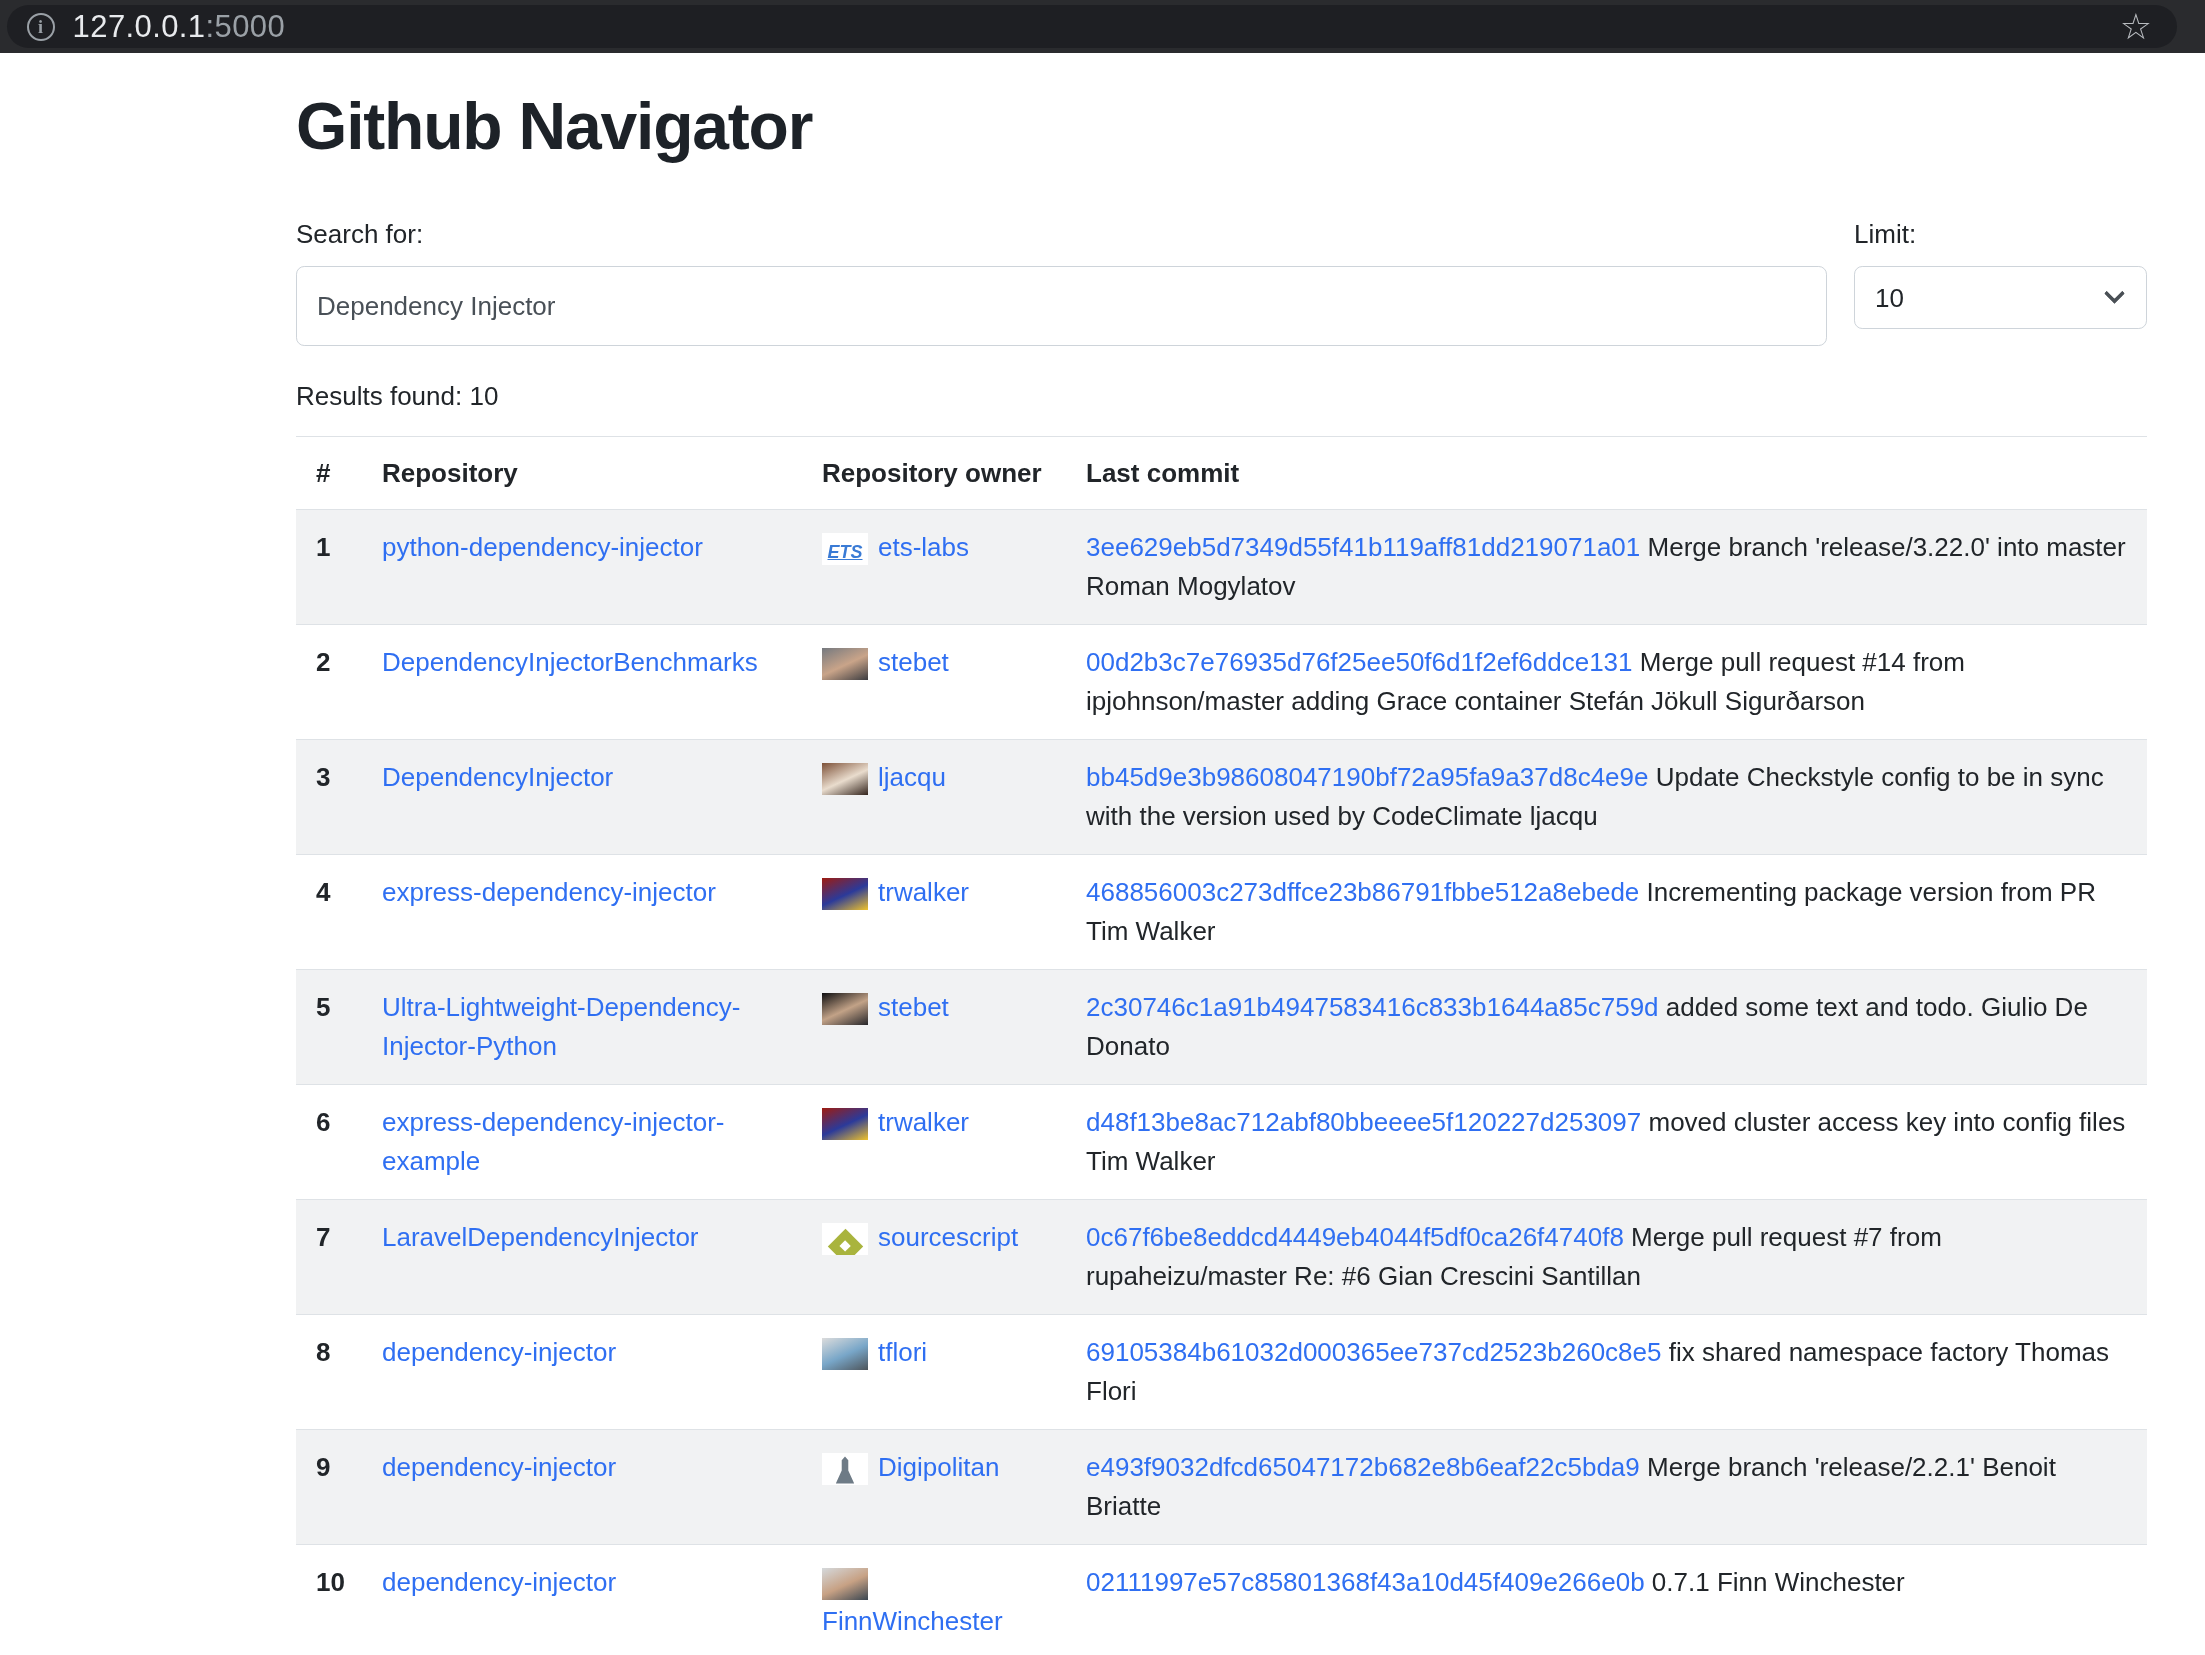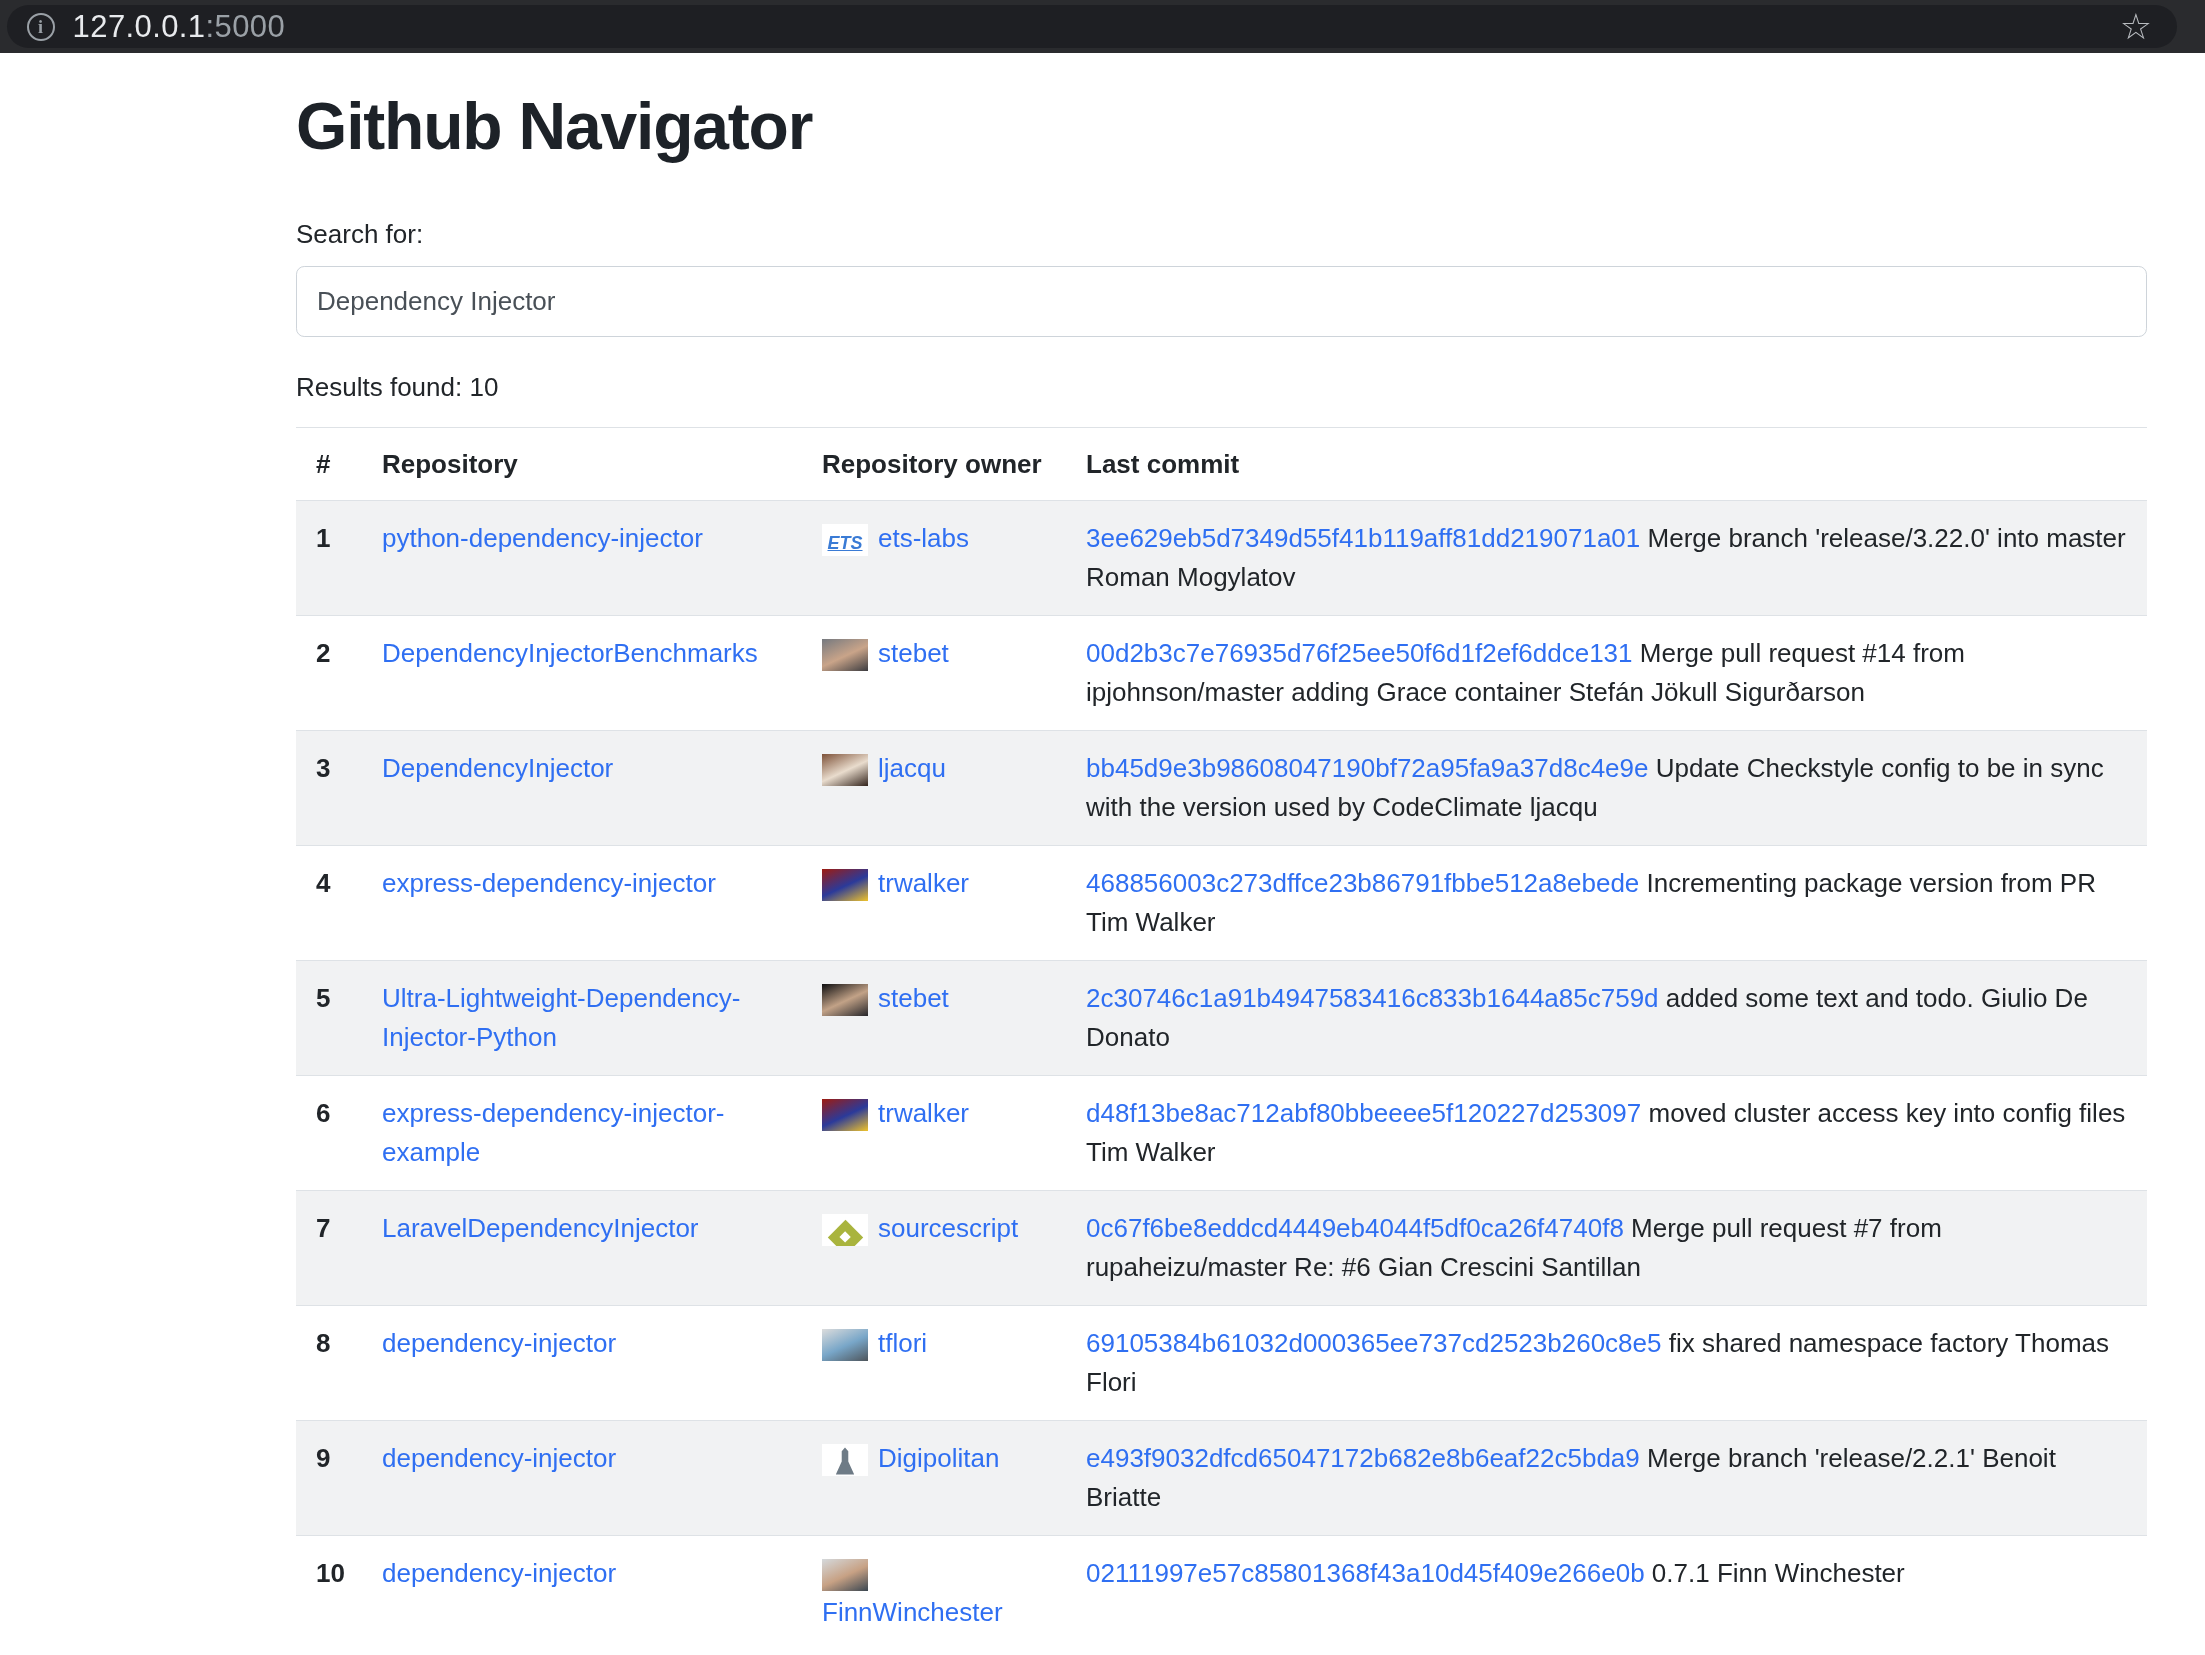--- a/index.html
+++ b/index.html
@@ -33,21 +33,21 @@
     font-size:36px;line-height:36px;flex:none;
   }
   
   .container{width:1851px;margin-left:296px}
   h1.page-title{margin:35px 0 11px;font-size:66px;font-weight:700;letter-spacing:-1.2px;color:#1d2228}
   .form-row{display:flex;gap:27px;margin-top:54px}
   .field{display:flex;flex-direction:column}
   .field.grow{flex:1}
   .field label{margin-bottom:15px;line-height:33px}
   .text-input{
-    height:71px;border:1.6px solid var(--border-input);border-radius:8.2px;
+    height:80px;border:1.6px solid var(--border-input);border-radius:8.2px;
     padding:7px 20px;font:26px "Liberation Sans",sans-serif;color:var(--input-text);
     width:100%;outline:none;background:#fff;
   }
   .select-wrap{position:relative;width:293px}
   select.limit-select{
     appearance:none;-webkit-appearance:none;-moz-appearance:none;
     width:100%;height:63px;border:1.6px solid var(--border-input);border-radius:8.2px;
     padding:0 58px 0 20px;font:26px "Liberation Sans",sans-serif;color:var(--text);
     background:#fff;outline:none;
   }
@@ -113,20 +113,29 @@
   </div>
 </div>
 
 <div class="container">
   <h1 class="page-title">Github Navigator</h1>
 
   <div class="form-row">
     <div class="field grow">
       <label>Search for:</label>
       <input class="text-input" type="text" value="Dependency Injector" style="">
+    </div>
+    <div class="field">
+      <label>Limit:</label>
+      <span class="select-wrap">
+        <select class="limit-select">
+          <option>10</option>
+        </select>
+        <span class="chevron-down"></span>
+      </span>
     </div>
   </div>
 
   <div class="results-count">Results found: 10</div>
 
   <table class="results-table">
     <colgroup>
         <col class="c-idx">
         <col class="c-repo">
         <col class="c-owner">

